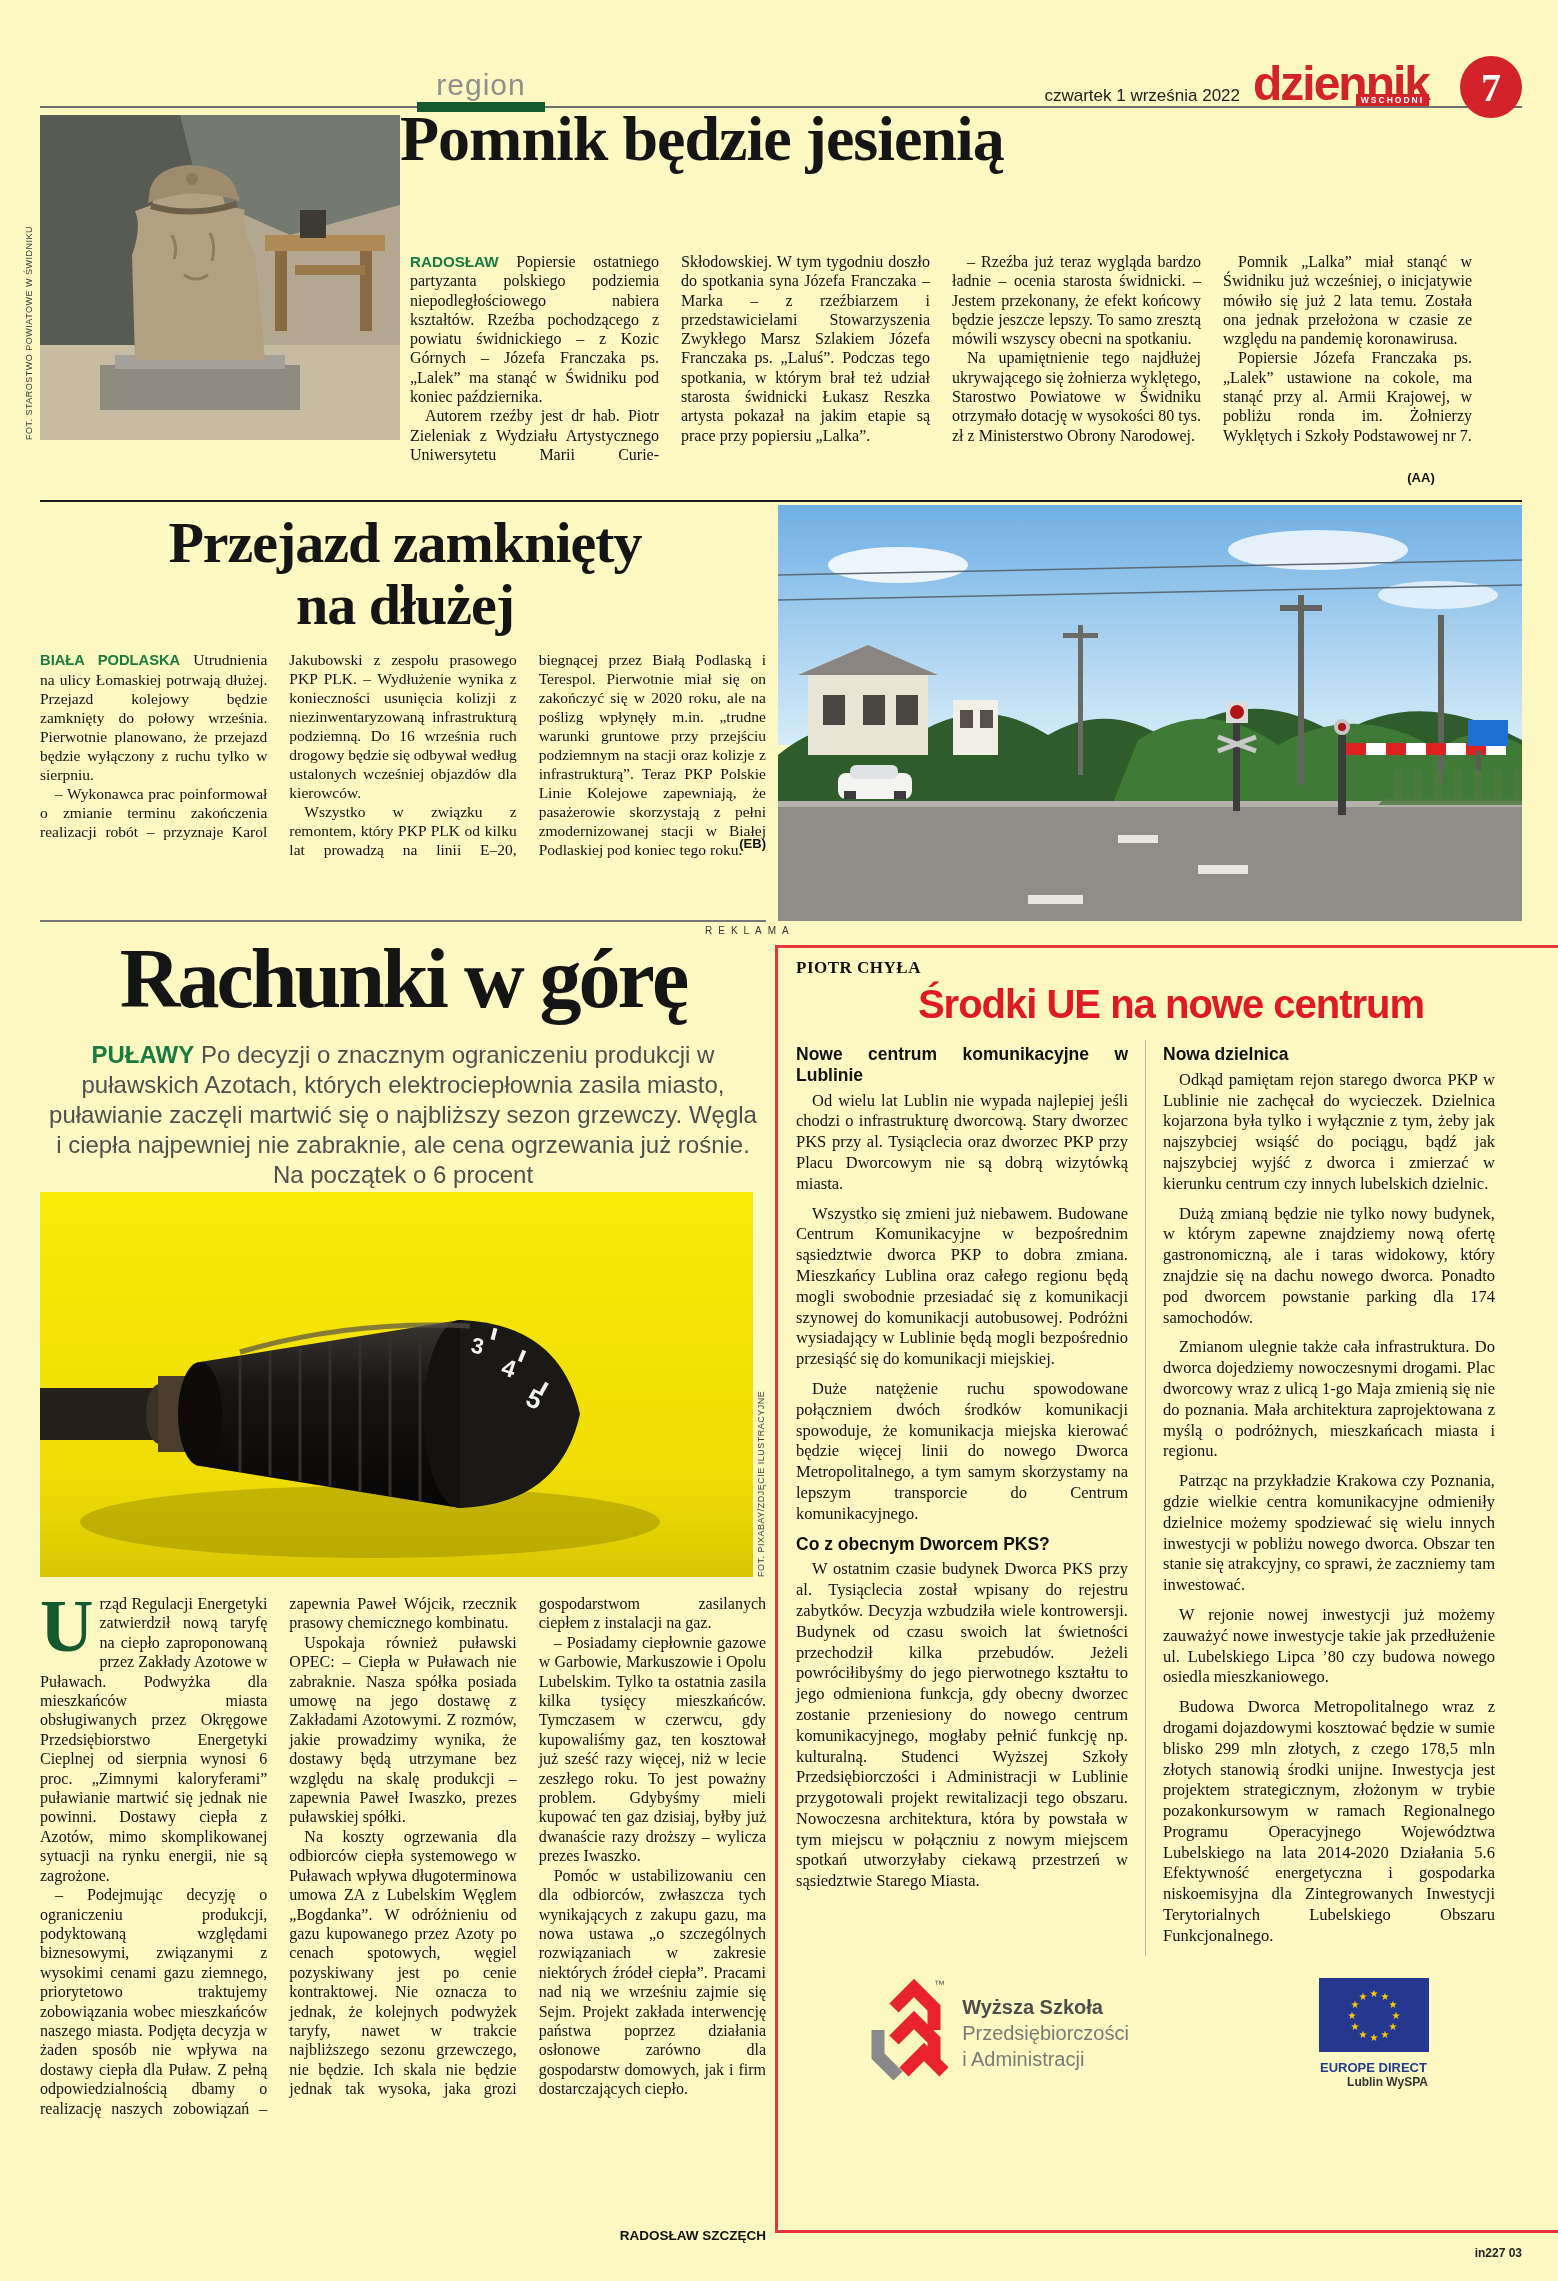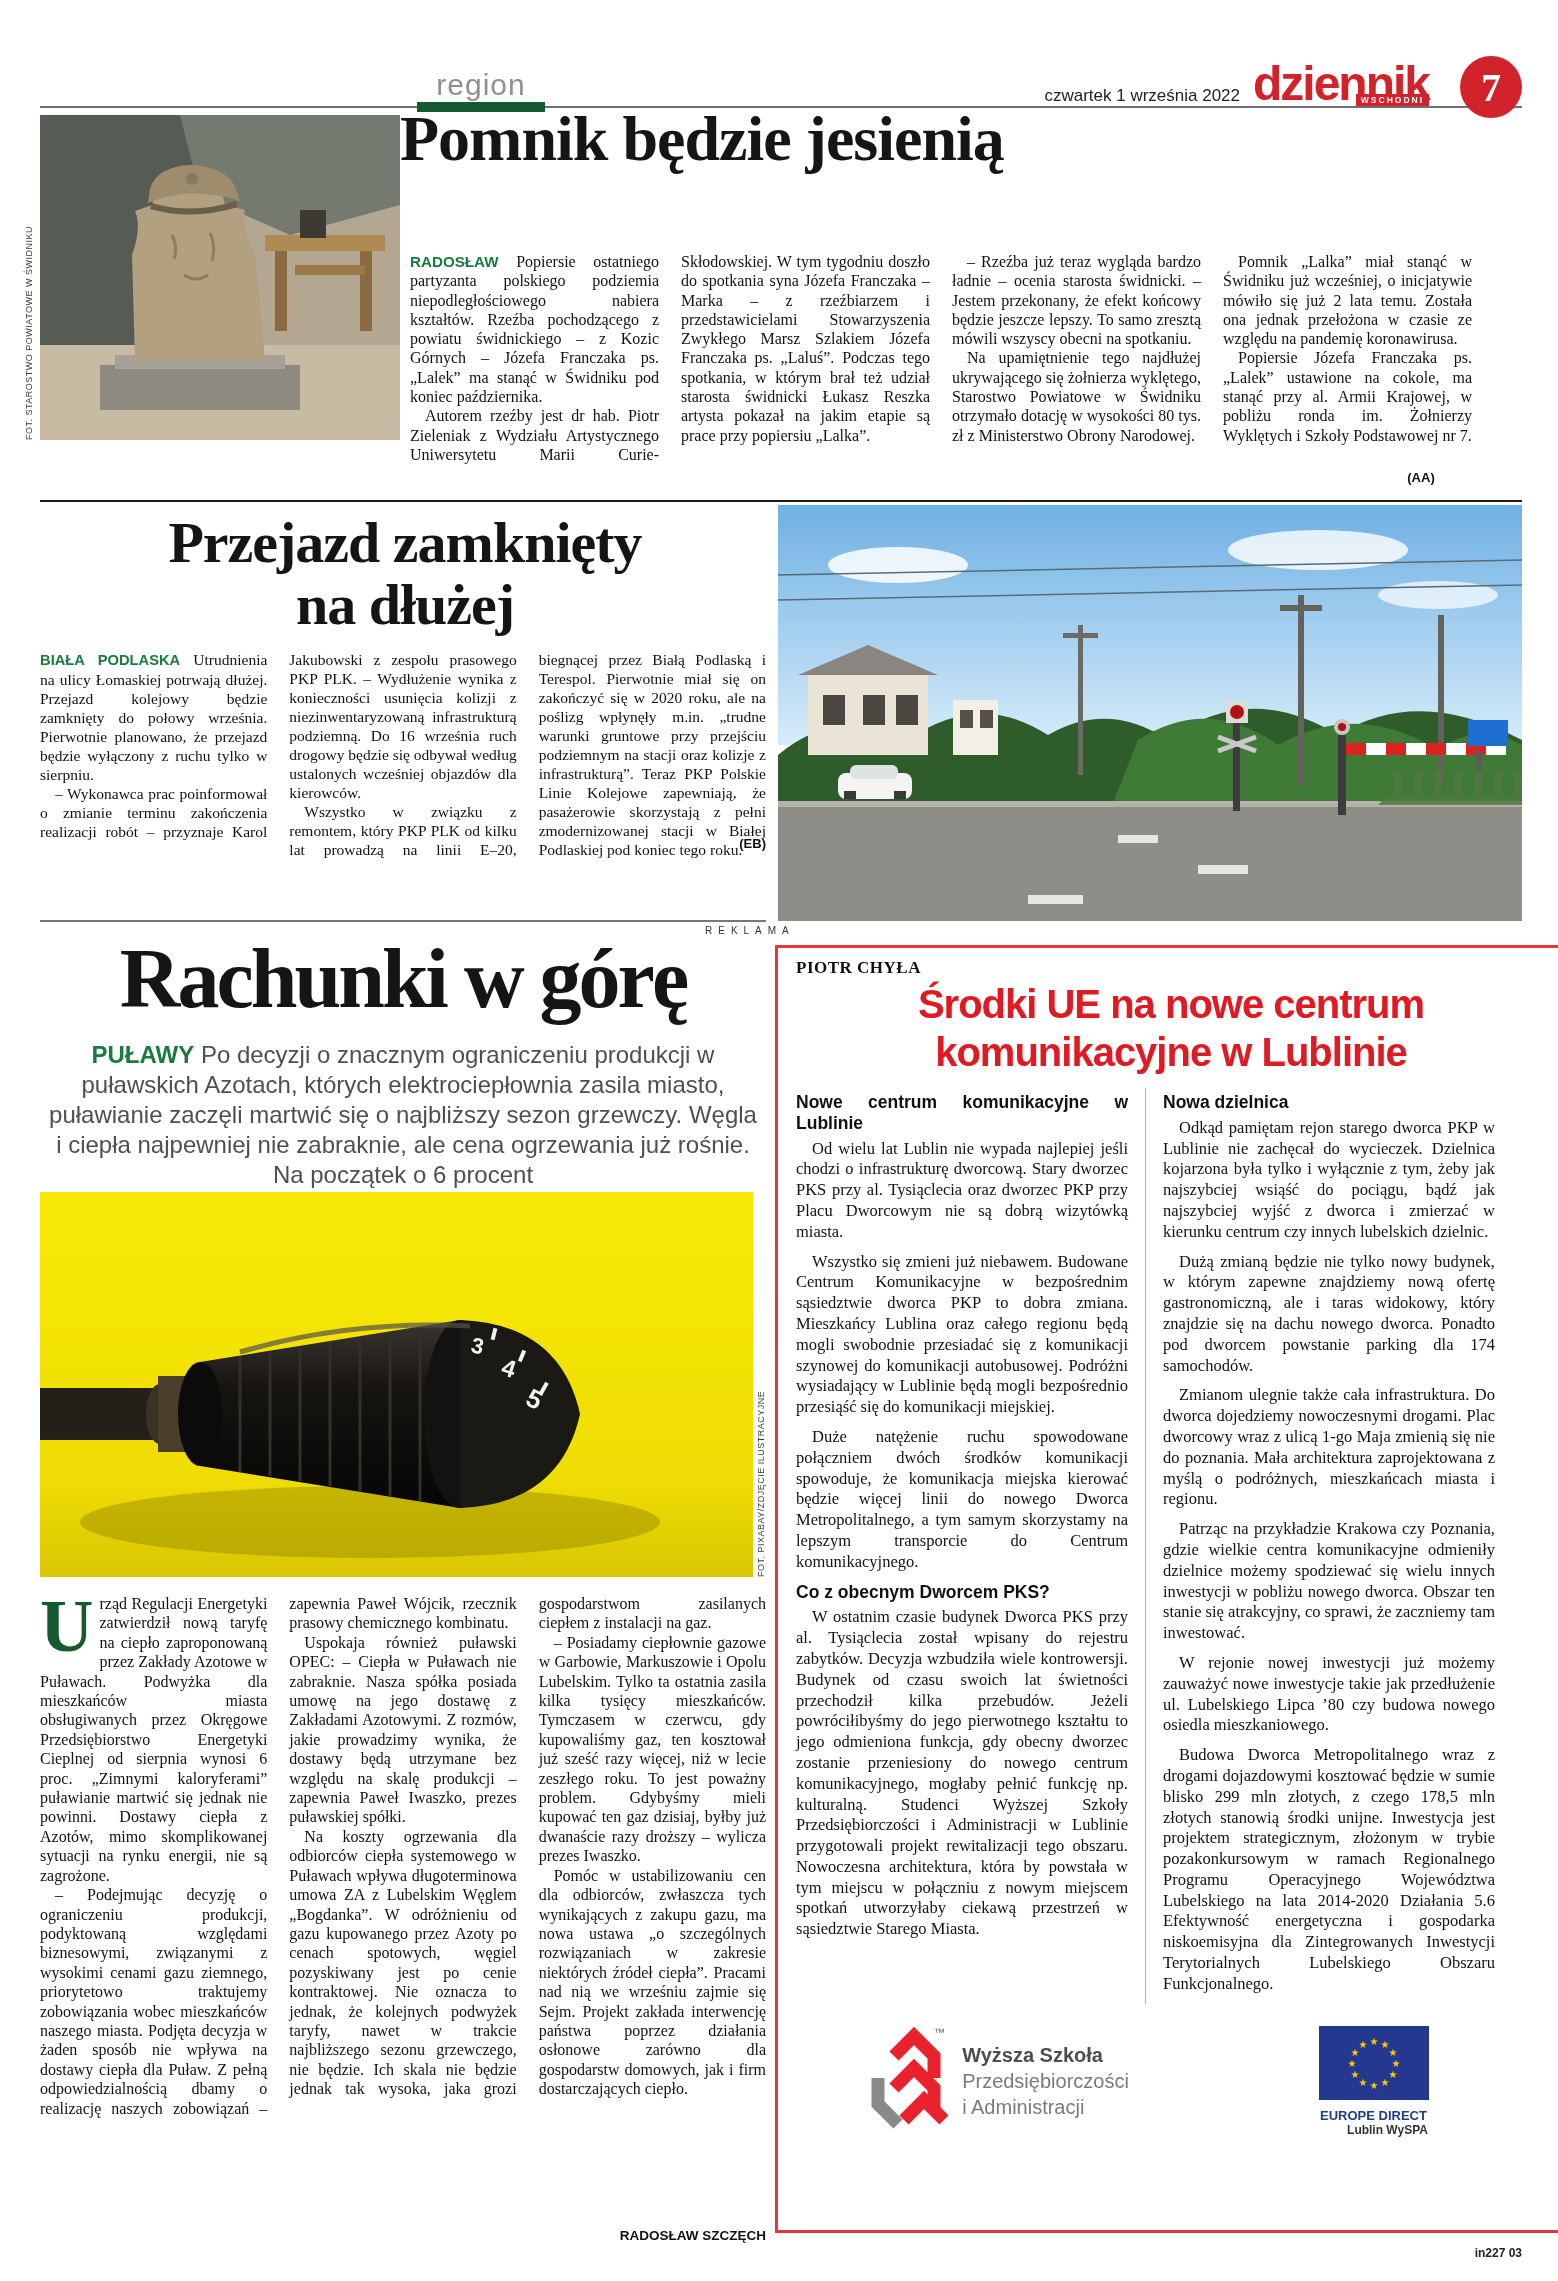--- a/index.html
+++ b/index.html
@@ -1,16 +1,16 @@
 <!DOCTYPE html>
 <html lang="pl"><head>
 <meta charset="utf-8">
 <style>
   html,body{margin:0;padding:0;background:#e9e9e9;}
-  #page{position:relative;width:1558px;height:2281px;background:#ffffff;overflow:hidden;
+  #page{position:relative;width:1558px;height:2281px;background:#fef9c3;overflow:hidden;
         font-family:"Liberation Serif",serif;color:#111;}
   .abs{position:absolute;}
   
   .section-label{left:400px;top:68px;width:162px;text-align:center;
     font-family:"Liberation Sans",sans-serif;font-size:30px;font-weight:400;color:#8f8f8f;letter-spacing:1px;}
   .header-rule{left:40px;top:106px;width:1482px;height:2px;background:#6f6f6f;}
   .green-bar{left:417px;top:102px;width:128px;height:10px;background:#15592f;}
   .date{left:940px;top:86px;width:300px;text-align:right;
     font-family:"Liberation Sans",sans-serif;font-size:17px;color:#222;}
   .logo{left:1253px;top:56px;font-family:"Liberation Sans",sans-serif;font-weight:bold;
@@ -265,21 +265,20 @@
       <p>Na koszty ogrzewania dla odbiorców ciepła systemowego w Puławach wpływa długoterminowa umowa ZA z Lubelskim Węglem „Bogdanka”. W odróżnieniu od gazu kupowanego przez Azoty po cenach spotowych, węgiel pozyskiwany jest po cenie kontraktowej. Nie oznacza to jednak, że kolejnych podwyżek taryfy, nawet w trakcie najbliższego sezonu grzewczego, nie będzie. Ich skala nie będzie jednak tak wysoka, jaka grozi gospodarstwom zasilanych ciepłem z instalacji na gaz.</p>
       <p>– Posiadamy ciepłownie gazowe w Garbowie, Markuszowie i Opolu Lubelskim. Tylko ta ostatnia zasila kilka tysięcy mieszkańców. Tymczasem w czerwcu, gdy kupowaliśmy gaz, ten kosztował już sześć razy więcej, niż w lecie zeszłego roku. To jest poważny problem. Gdybyśmy mieli kupować ten gaz dzisiaj, byłby już dwanaście razy droższy – wylicza prezes Iwaszko.</p>
       <p>Pomóc w ustabilizowaniu cen dla odbiorców, zwłaszcza tych wynikających z zakupu gazu, ma nowa ustawa „o szczególnych rozwiązaniach w zakresie niektórych źródeł ciepła”. Pracami nad nią we wrześniu zajmie się Sejm. Projekt zakłada interwencję państwa poprzez działania osłonowe zarówno dla gospodarstw domowych, jak i firm dostarczających ciepło.</p>
     </div>
   <div class="abs wire a3-byline">RADOSŁAW SZCZĘCH</div>
 
   <div class="abs ad-box">
     <div class="ad-byline">PIOTR CHYŁA</div>
     <div class="ad-title">
       <div>Środki UE na nowe centrum</div>
-      <div>komunikacyjne w Lublinie</div>
     </div>
     <div class="ad-cols">
       <div class="ad-col">
           <h4 class="subhead">Nowe centrum komunikacyjne w Lublinie</h4>
           <p>Od wielu lat Lublin nie wypada najlepiej jeśli chodzi o infrastrukturę dworcową. Stary dworzec PKS przy al. Tysiąclecia oraz dworzec PKP przy Placu Dworcowym nie są dobrą wizytówką miasta.</p>
           <p>Wszystko się zmieni już niebawem. Budowane Centrum Komunikacyjne w bezpośrednim sąsiedztwie dworca PKP to dobra zmiana. Mieszkańcy Lublina oraz całego regionu będą mogli swobodnie przesiadać się z komunikacji szynowej do komunikacji autobusowej. Podróżni wysiadający w Lublinie będą mogli bezpośrednio przesiąść się do komunikacji miejskiej.</p>
           <p>Duże natężenie ruchu spowodowane połączniem dwóch środków komunikacji spowoduje, że komunikacja miejska kierować będzie więcej linii do nowego Dworca Metropolitalnego, a tym samym skorzystamy na lepszym transporcie do Centrum komunikacyjnego.</p>
           <h4 class="subhead">Co z obecnym Dworcem PKS?</h4>
           <p>W ostatnim czasie budynek Dworca PKS przy al. Tysiąclecia został wpisany do rejestru zabytków. Decyzja wzbudziła wiele kontrowersji. Budynek od czasu swoich lat świetności przechodził kilka przebudów. Jeżeli powróciłibyśmy do jego pierwotnego kształtu to jego odmieniona funkcja, gdy obecny dworzec zostanie przeniesiony do nowego centrum komunikacyjnego, mogłaby pełnić funkcję np. kulturalną. Studenci Wyższej Szkoły Przedsiębiorczości i Administracji w Lublinie przygotowali projekt rewitalizacji tego obszaru. Nowoczesna architektura, która by powstała w tym miejscu w połączniu z nowym miejscem spotkań utworzyłaby ciekawą przestrzeń w sąsiedztwie Starego Miasta.</p>
         </div>

